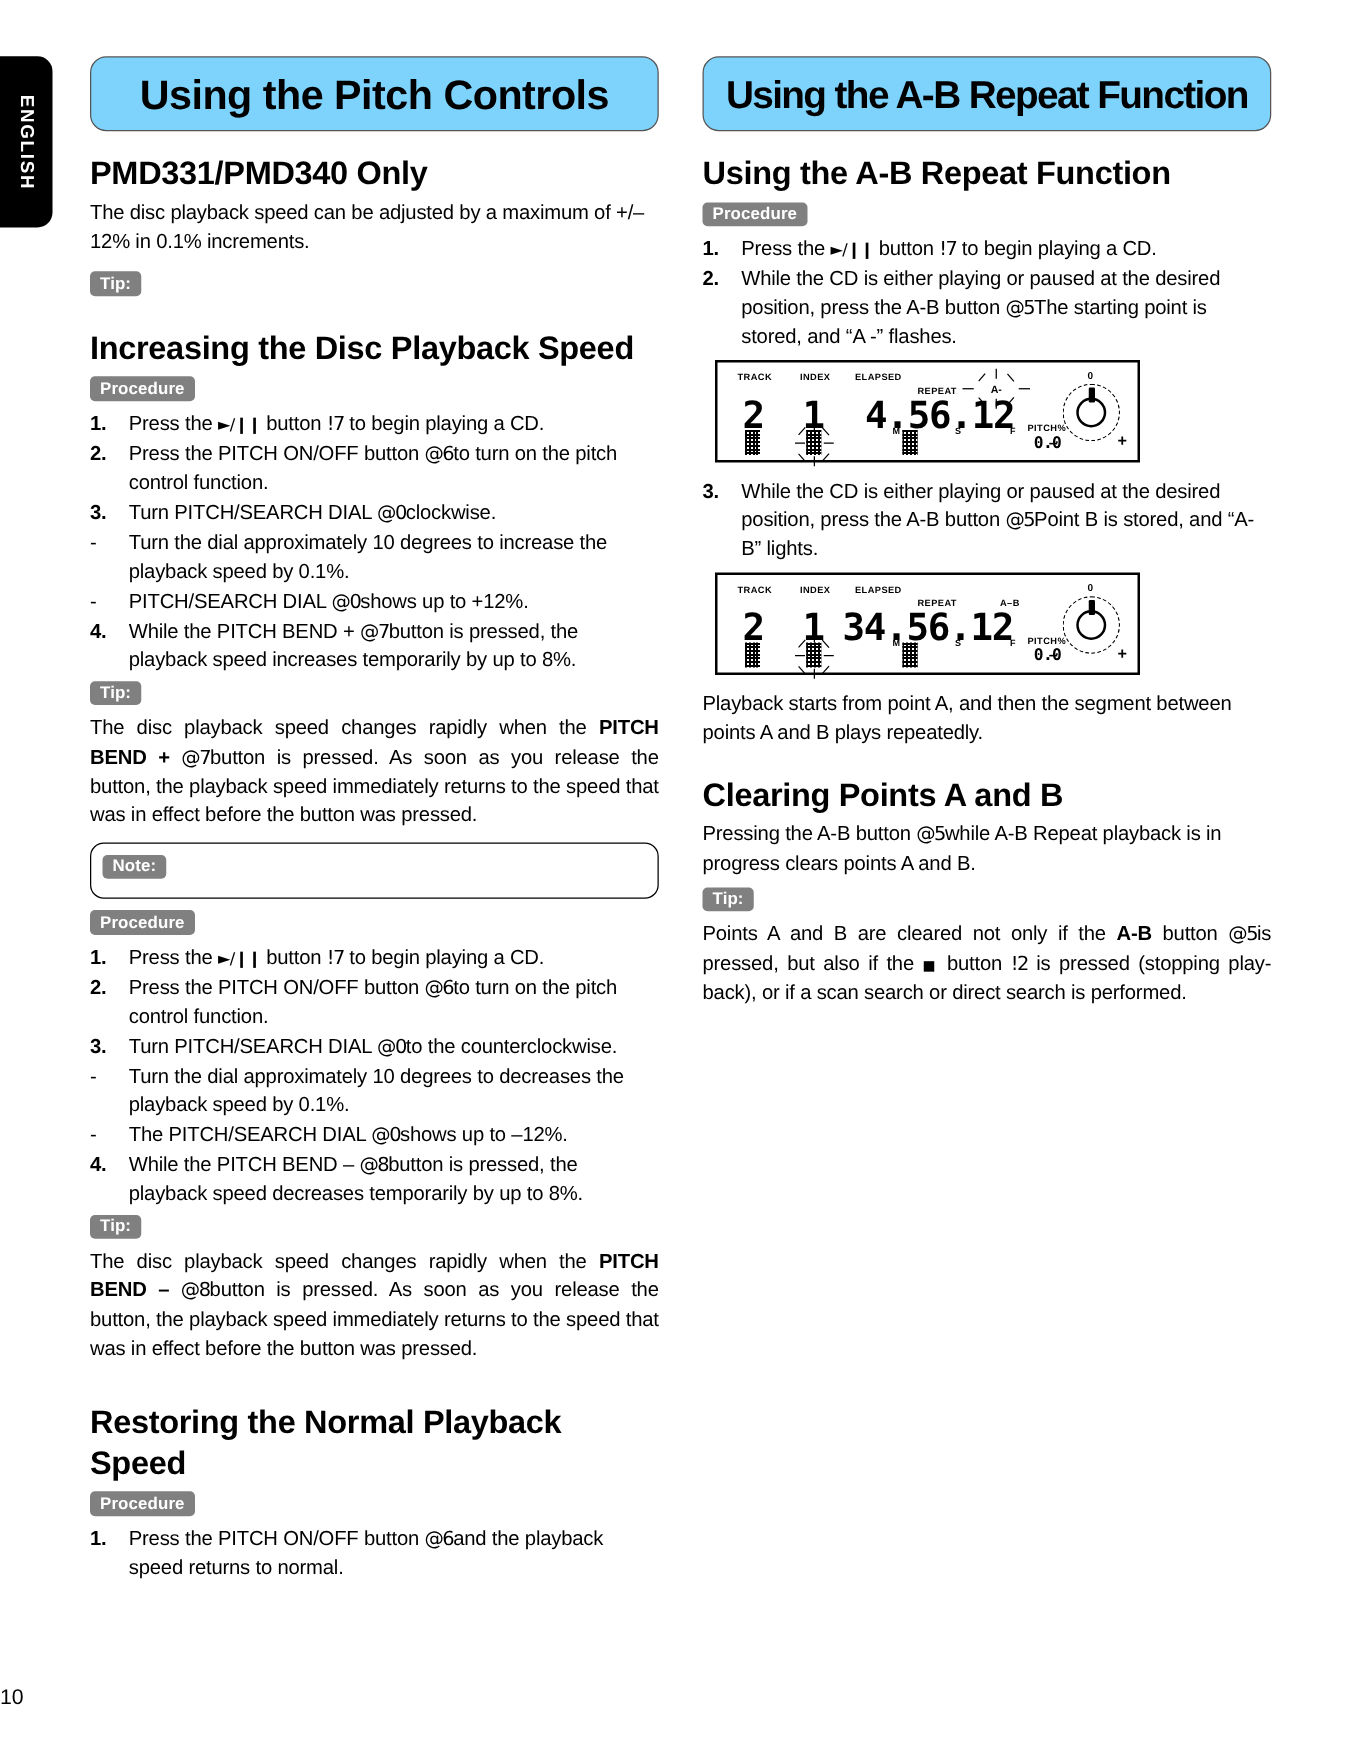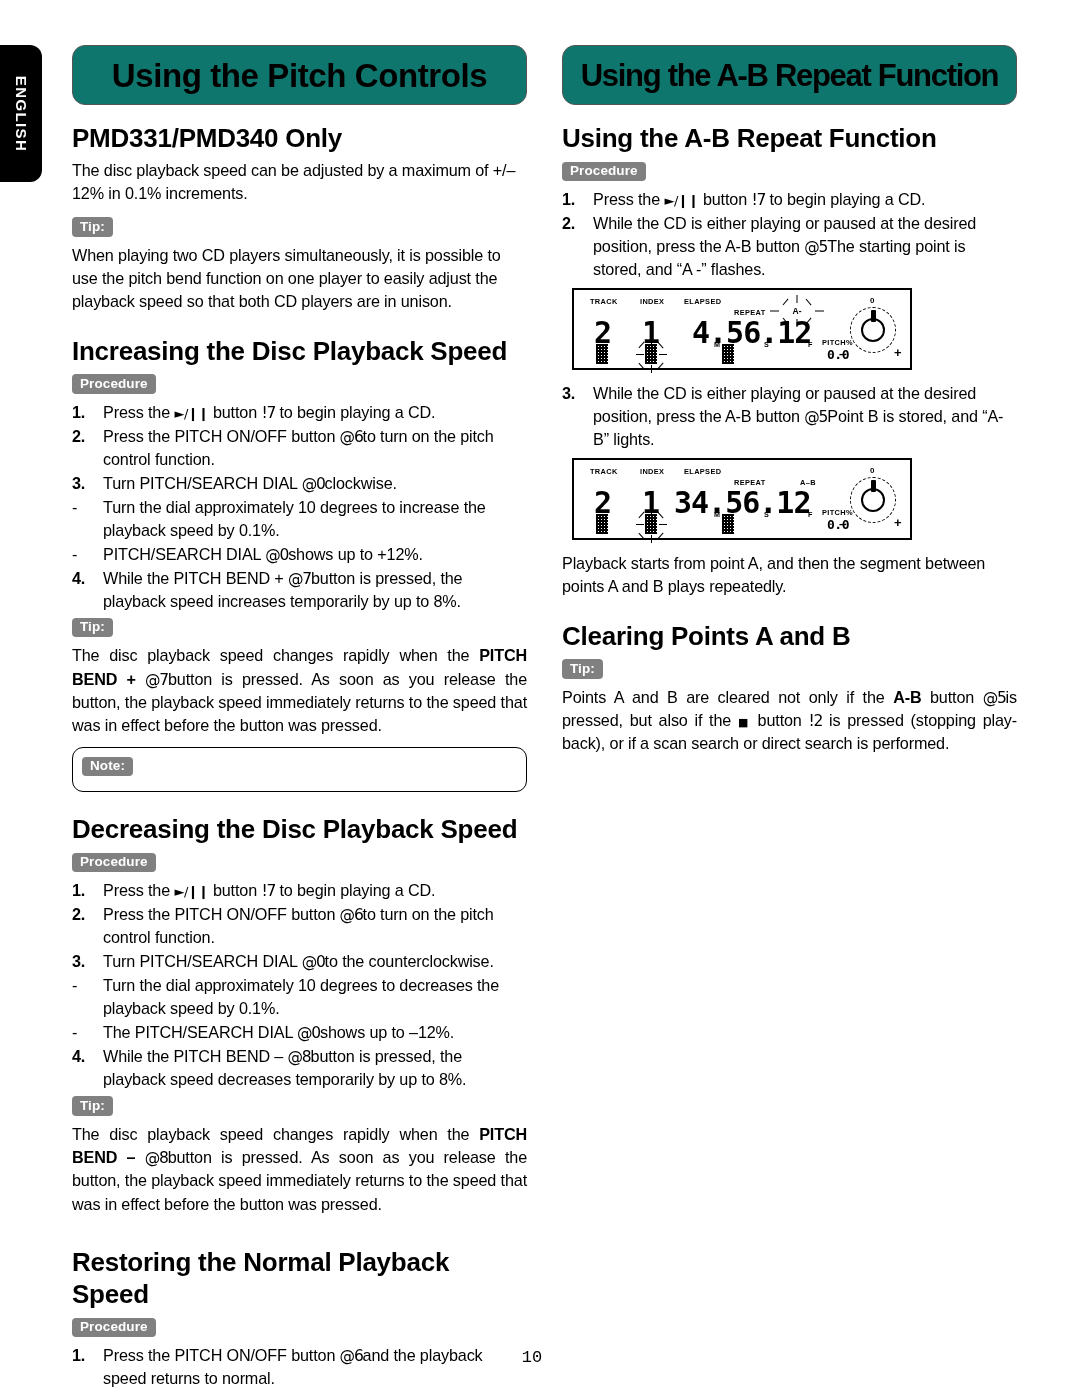--- a/index.html
+++ b/index.html
@@ -50,21 +50,21 @@
   .col {
     position: absolute;
     top: 45px;
     width: 455px;
   }
   .col-left  { left: 72px; }
   .col-right { left: 562px; }
 
   
   .banner {
-    background: #0f766e;
+    background: #7dd3fc;
     border: 1.6px solid #555;
     border-radius: 13px;
     height: 58px;
     display: flex;
     align-items: center;
     justify-content: center;
     margin-bottom: 17px;
   }
   .banner-text {
     font-size: 33px;
@@ -247,23 +247,21 @@
     left: 50%; top: 50%;
   }
   
   .blink-wrap { position: absolute; }
 
   
   .pageno {
     position: absolute;
     left: 0; right: 16px;
     top: 1348px;
-    text-align: center;
     font-size: 17px;
-    font-family: Liberation Mono, monospace;
   }
 </style>
 </head>
 <body>
 
 <div class="lang-tab">
   <span class="lang-tab-text">ENGLISH</span>
 </div>
 
 <div class="page">
@@ -274,21 +272,20 @@
     <span class="banner-text">Using the Pitch Controls</span>
   </div>
 
   <h2 class="sec">PMD331/PMD340 Only</h2>
 
   <p class="body">The disc playback speed can be adjusted by a maximum of +/– 12% in 0.1% increments.</p>
 
   <div class="badge-row">
     <span class="badge">Tip:</span>
   </div>
-  <p class="body">When playing two CD players simultaneously, it is possible to use the pitch bend function on one player to easily adjust the playback speed so that both CD players are in unison.</p>
 
   <h2 class="sec spaced">Increasing the Disc Playback Speed</h2>
   <div class="badge-row">
     <span class="badge">Procedure</span>
   </div>
 
   <div class="step">
     <span class="step-num">1.</span>
     <span class="step-body"><span>Press the </span><span class="glyph-play">►/❙❙</span><span> button </span><span class="ref">!7</span><span> to begin playing a CD.</span></span>
   </div>
@@ -322,21 +319,20 @@
     <span class="badge">Tip:</span>
   </div>
   <p class="body justify"><span>The disc playback speed changes rapidly when the </span><b class="kw">PITCH BEND + </b><span class="ref">@7</span><span>button is pressed.  As soon as you release the button, the playback speed immediately returns to the speed that was in effect before the button was pressed.</span></p>
 
   <div class="notebox">
     <div class="badge-row">
       <span class="badge">Note:</span>
     </div>
   </div>
 
-  <h2 class="sec spaced">Decreasing the Disc Playback Speed</h2>
   <div class="badge-row">
     <span class="badge">Procedure</span>
   </div>
 
   <div class="step">
     <span class="step-num">1.</span>
     <span class="step-body"><span>Press the </span><span class="glyph-play">►/❙❙</span><span> button </span><span class="ref">!7</span><span> to begin playing a CD.</span></span>
   </div>
 
   <div class="step">
@@ -492,20 +488,21 @@
     <i class="dial-outer" style="left:276px; top:17px;"></i>
     <i class="dial-inner" style="left:287px; top:28px;"></i>
     <i class="dial-needle" style="left:296.5px; top:20px;"></i>
     <span class="dial-pm" style="left:265px; top:56px;">–</span>
     <span class="dial-pm" style="left:320px; top:55px;">+</span>
   </div>
 
   <p class="body" style="margin-top:4px;">Playback starts from point A, and then the segment between points A and B plays repeatedly.</p>
 
   <h2 class="sec spaced">Clearing Points A and B</h2>
+  <p class="body tight"><span>Pressing the A-B button </span><span class="ref">@5</span><span>while A-B Repeat playback is in progress clears points A and B.</span></p>
 
   <div class="badge-row">
     <span class="badge">Tip:</span>
   </div>
   <p class="body justify"><span>Points A and B are cleared not only if the </span><b class="kw">A-B</b><span> button </span><span class="ref">@5</span><span>is pressed, but also if the </span><span class="glyph-stop">■</span><span> button </span><span class="ref">!2</span><span> is pressed (stopping play-back), or if a scan search or direct search is performed.</span></p>
 
 </div>
 
 <div class="pageno">10</div>
 

